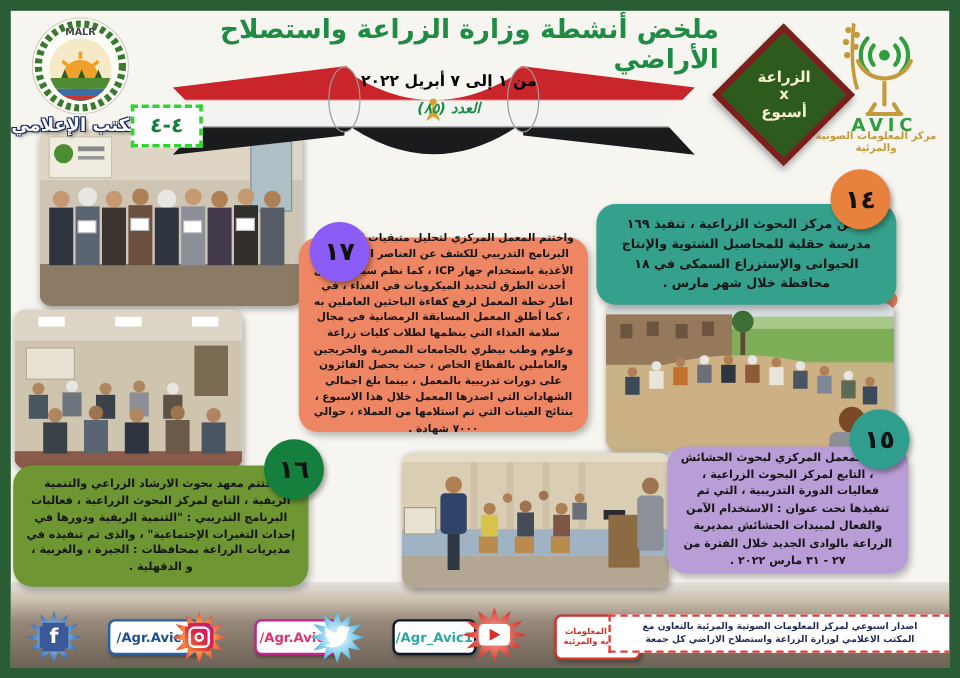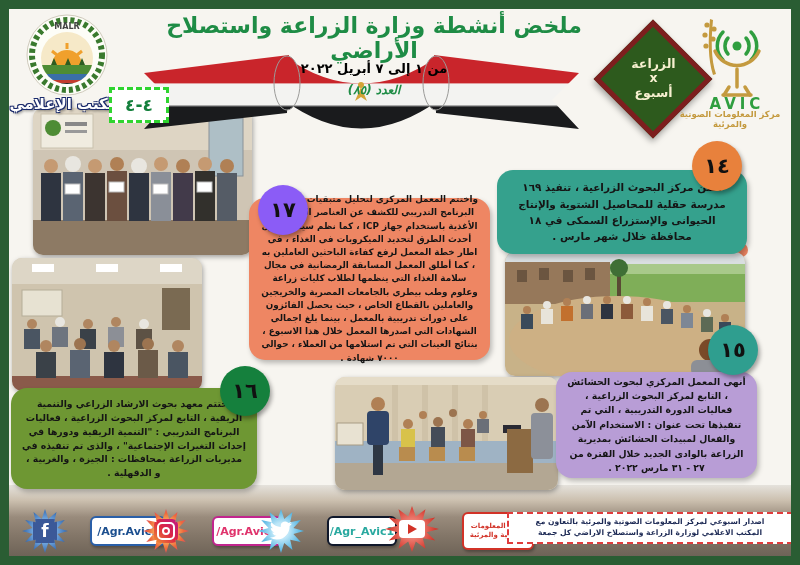--- a/index.html
+++ b/index.html
@@ -2,21 +2,21 @@
 <html lang="ar"><head>
 <meta charset="utf-8">
 <style>
   html,body{margin:0;padding:0;background:#555;}
   .page{position:relative;width:800px;height:565px;margin:0 auto;background:#2a5d33;
         font-family:"DejaVu Sans",sans-serif;}
   .inner{position:absolute;inset:9px;background:#f7f5f0;overflow:hidden;}
   .abs{position:absolute;}
 
   
-  .title{left:140px;top:4px;width:450px;text-align:center;color:#1e8c45;
+  .title{left:140px;top:4px;width:450px;text-align:right;color:#1e8c45;
          font-size:22px;font-weight:bold;z-index:6;}
   .date-range{left:140px;top:52px;width:450px;text-align:center;color:#000000;
               font-size:13px;font-weight:bold;z-index:6;}
   .issue{left:140px;top:74px;width:450px;text-align:center;color:#1e8c45;
          font-size:12px;font-weight:bold;z-index:6;font-style:italic;}
   .media-office{left:0;top:86px;width:120px;text-align:center;color:#fff;
       font-size:15px;font-weight:bold;z-index:6;
       text-shadow:1px 1px 0 #1a2a6b,-1px 1px 0 #1a2a6b,1px -1px 0 #1a2a6b,
                   -1px -1px 0 #1a2a6b,2px 2px 3px rgba(0,0,0,.45);}
   .marker{left:100px;top:78px;width:54px;height:30px;background:#fff;
@@ -311,21 +311,21 @@
   </div>
 
   <div class="abs tbox" dir="rtl" style="left: 488px; top: 161px; width: 250px; height: 84px; font-size: 10.5px; line-height: 1.55; background: rgb(53, 161, 141);">أعلن مركز البحوث الزراعية ، تنفيذ ١٦٩ مدرسة حقلية للمحاصيل الشتوية والإنتاج الحيوانى والإستزراع السمكى في ١٨ محافظة خلال شهر مارس .</div>
   <div class="abs badge" style="left: 683px; top: 132px; background: rgb(232, 129, 60);">١٤</div>
   <div class="abs" style="left:685px;top:234px;width:54px;height:14px;background:#ee8663;border-radius:7px;z-index:1;"></div>
 
   <div class="abs tbox" dir="rtl" style="left: 240px; top: 189px; width: 241px; height: 162px; font-size: 8.8px; line-height: 1.5; background: rgb(238, 134, 99);">واختتم المعمل المركزي لتحليل متبقيات المبيدات ، البرنامج التدريبي للكشف عن العناصر الثقيلة في الأغذية باستخدام جهاز ICP ، كما نظم سيمنار حول أحدث الطرق لتحديد الميكروبات في الغذاء ، في اطار خطة المعمل لرفع كفاءة الباحثين العاملين به ، كما أطلق المعمل المسابقة الرمضانية في مجال سلامة الغذاء التي ينظمها لطلاب كليات زراعة وعلوم وطب بيطري بالجامعات المصرية والخريجين والعاملين بالقطاع الخاص ، حيث يحصل الفائزون على دورات تدريبية بالمعمل ، بينما بلغ اجمالي الشهادات التي اصدرها المعمل خلال هذا الاسبوع ، بنتائج العينات التي تم استلامها من العملاء ، حوالي ٧٠٠٠ شهادة .</div>
   <div class="abs badge" style="left: 249px; top: 176px; background: #8b5cf6;">١٧</div>
 
   <div class="abs tbox" dir="rtl" style="left: 547px; top: 363px; width: 201px; height: 106px; font-size: 9.3px; line-height: 1.55; background: rgb(184, 157, 214);">أنهى المعمل المركزي لبحوث الحشائش ، التابع لمركز البحوث الزراعية ، فعاليات الدورة التدريبية ، التي تم تنفيذها تحت عنوان : الاستخدام الآمن والفعال لمبيدات الحشائش بمديرية الزراعة بالوادى الجديد خلال الفترة من ٢٧ - ٣١ مارس ٢٠٢٢ .</div>
-  <div class="abs badge" style="left: 699px; top: 316px; background: rgb(47, 158, 143);">١٥</div>
+  <div class="abs badge" style="left: 699px; top: 332px; background: rgb(47, 158, 143);">١٥</div>
 
   <div class="abs tbox" dir="rtl" style="left: 2px; top: 379px; width: 246px; height: 101px; font-size: 9.3px; line-height: 1.5; background: rgb(110, 151, 51);">اختتم معهد بحوث الارشاد الزراعي والتنمية الريفية ، التابع لمركز البحوث الزراعية ، فعاليات البرنامج التدريبي : "التنمية الريفية ودورها في إحداث التغيرات الإجتماعية" ، والذى تم تنفيذه في مديريات الزراعة بمحافظات : الجيزة ، والغربية ، و الدقهلية .</div>
   <div class="abs badge" style="left: 211px; top: 357px; background: #15803d;">١٦</div>
 
   <div class="abs bar"></div>
 
   <div class="abs splash" style="left:13px;top:500px;background:radial-gradient(circle,#7fb4e8 30%,#2a5fa8 75%);">
     <div class="fb-glyph">f</div>
   </div>
   <div class="abs pill" style="left:57px;top:507px;width:72px;height:26px;border:2px solid #2a5fa8;color:#1c4f8f;">/Agr.Avic1</div>

